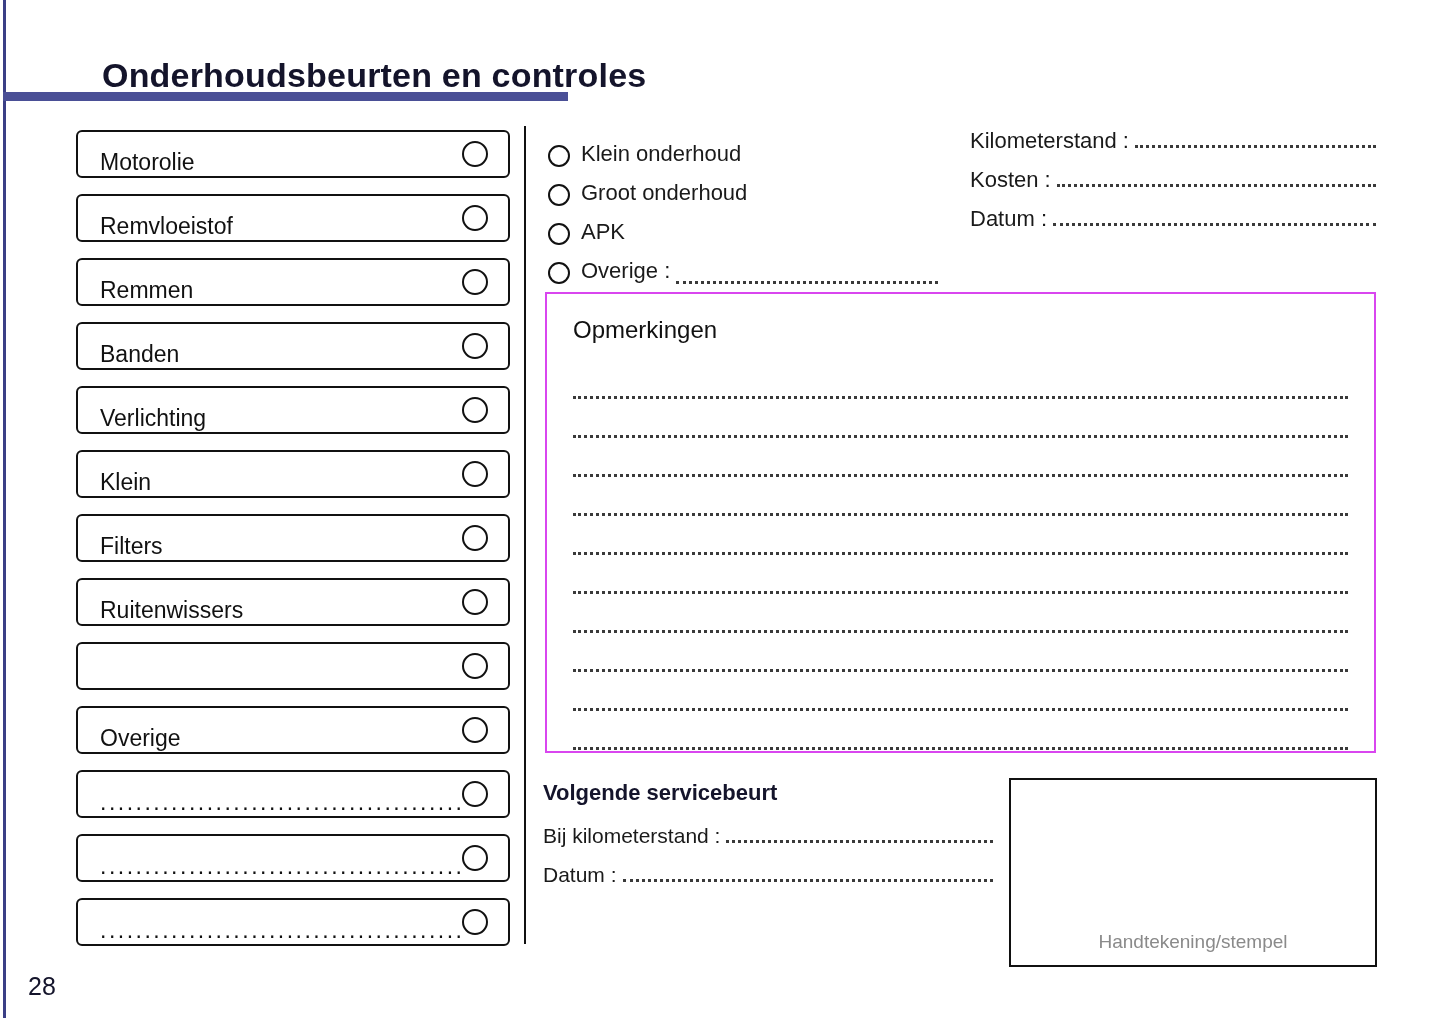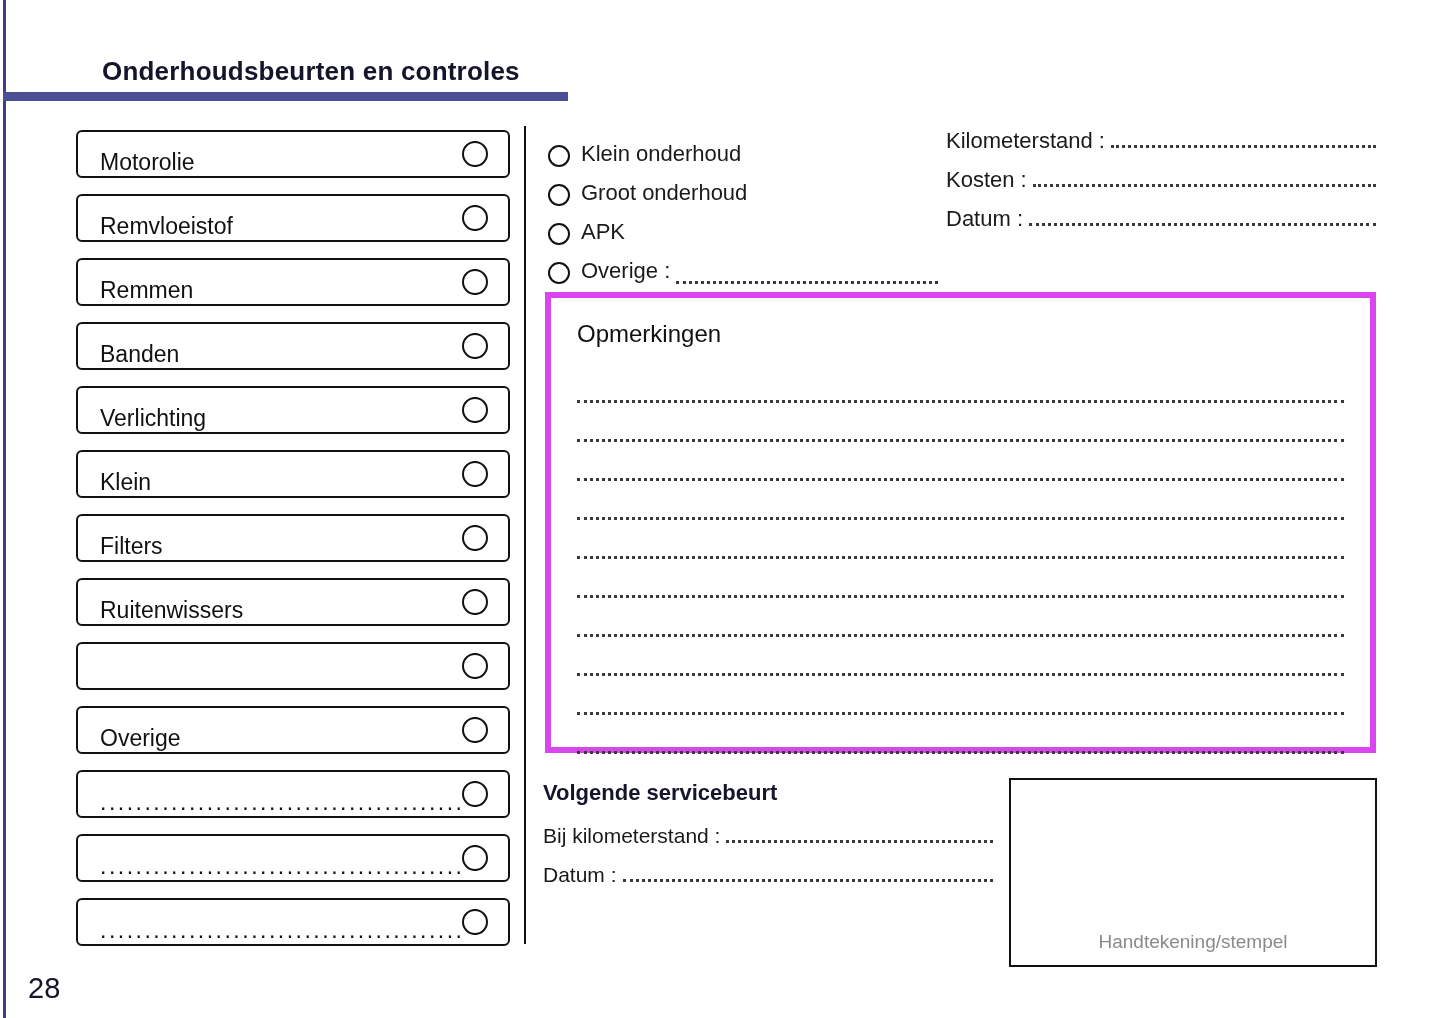--- a/index.html
+++ b/index.html
@@ -31,40 +31,40 @@
     width: 3px;
     height: 1018px;
     background: #3b3f86;
   }
 
   
   .page-title {
     position: absolute;
     left: 102px;
     top: 56px;
-    font-size: 26px;
+    font-size: 34px;
     font-weight: bold;
     letter-spacing: 0.2px;
     color: #14142b;
   }
   .title-underline {
     position: absolute;
     left: 3px;
     top: 92px;
     width: 565px;
     height: 9px;
     background: #4a4f96;
   }
 
   
   .page-number {
     position: absolute;
     left: 28px;
     top: 972px;
-    font-size: 29px;
+    font-size: 25px;
     color: #14142b;
   }
 
   
   .checklist {
     position: absolute;
     left: 76px;
     top: 130px;
     width: 434px;
   }
@@ -147,40 +147,41 @@
   .fields {
     position: absolute;
     left: 946px;
     top: 128px;
     width: 430px;
   }
   .field-row {
     display: flex;
     align-items: baseline;
     height: 39px;
+    margin-left: 24px;
   }
   .field-label {
     font-size: 22px;
     white-space: nowrap;
   }
   .field-dots {
     flex: 1;
     margin-left: 6px;
     border-bottom: 3px dotted #3a3a3a;
     height: 15px;
   }
 
   
   .remarks {
     position: absolute;
     left: 545px;
     top: 292px;
     width: 831px;
     height: 461px;
-    border: 6px solid #d946ef;
+    border: 2px solid #d946ef;
     box-sizing: border-box;
   }
   .remarks-title {
     font-size: 24px;
     padding: 22px 0 0 26px;
     color: #111;
   }
   .remark-lines {
     margin-top: 16px;
     padding: 0 26px;

